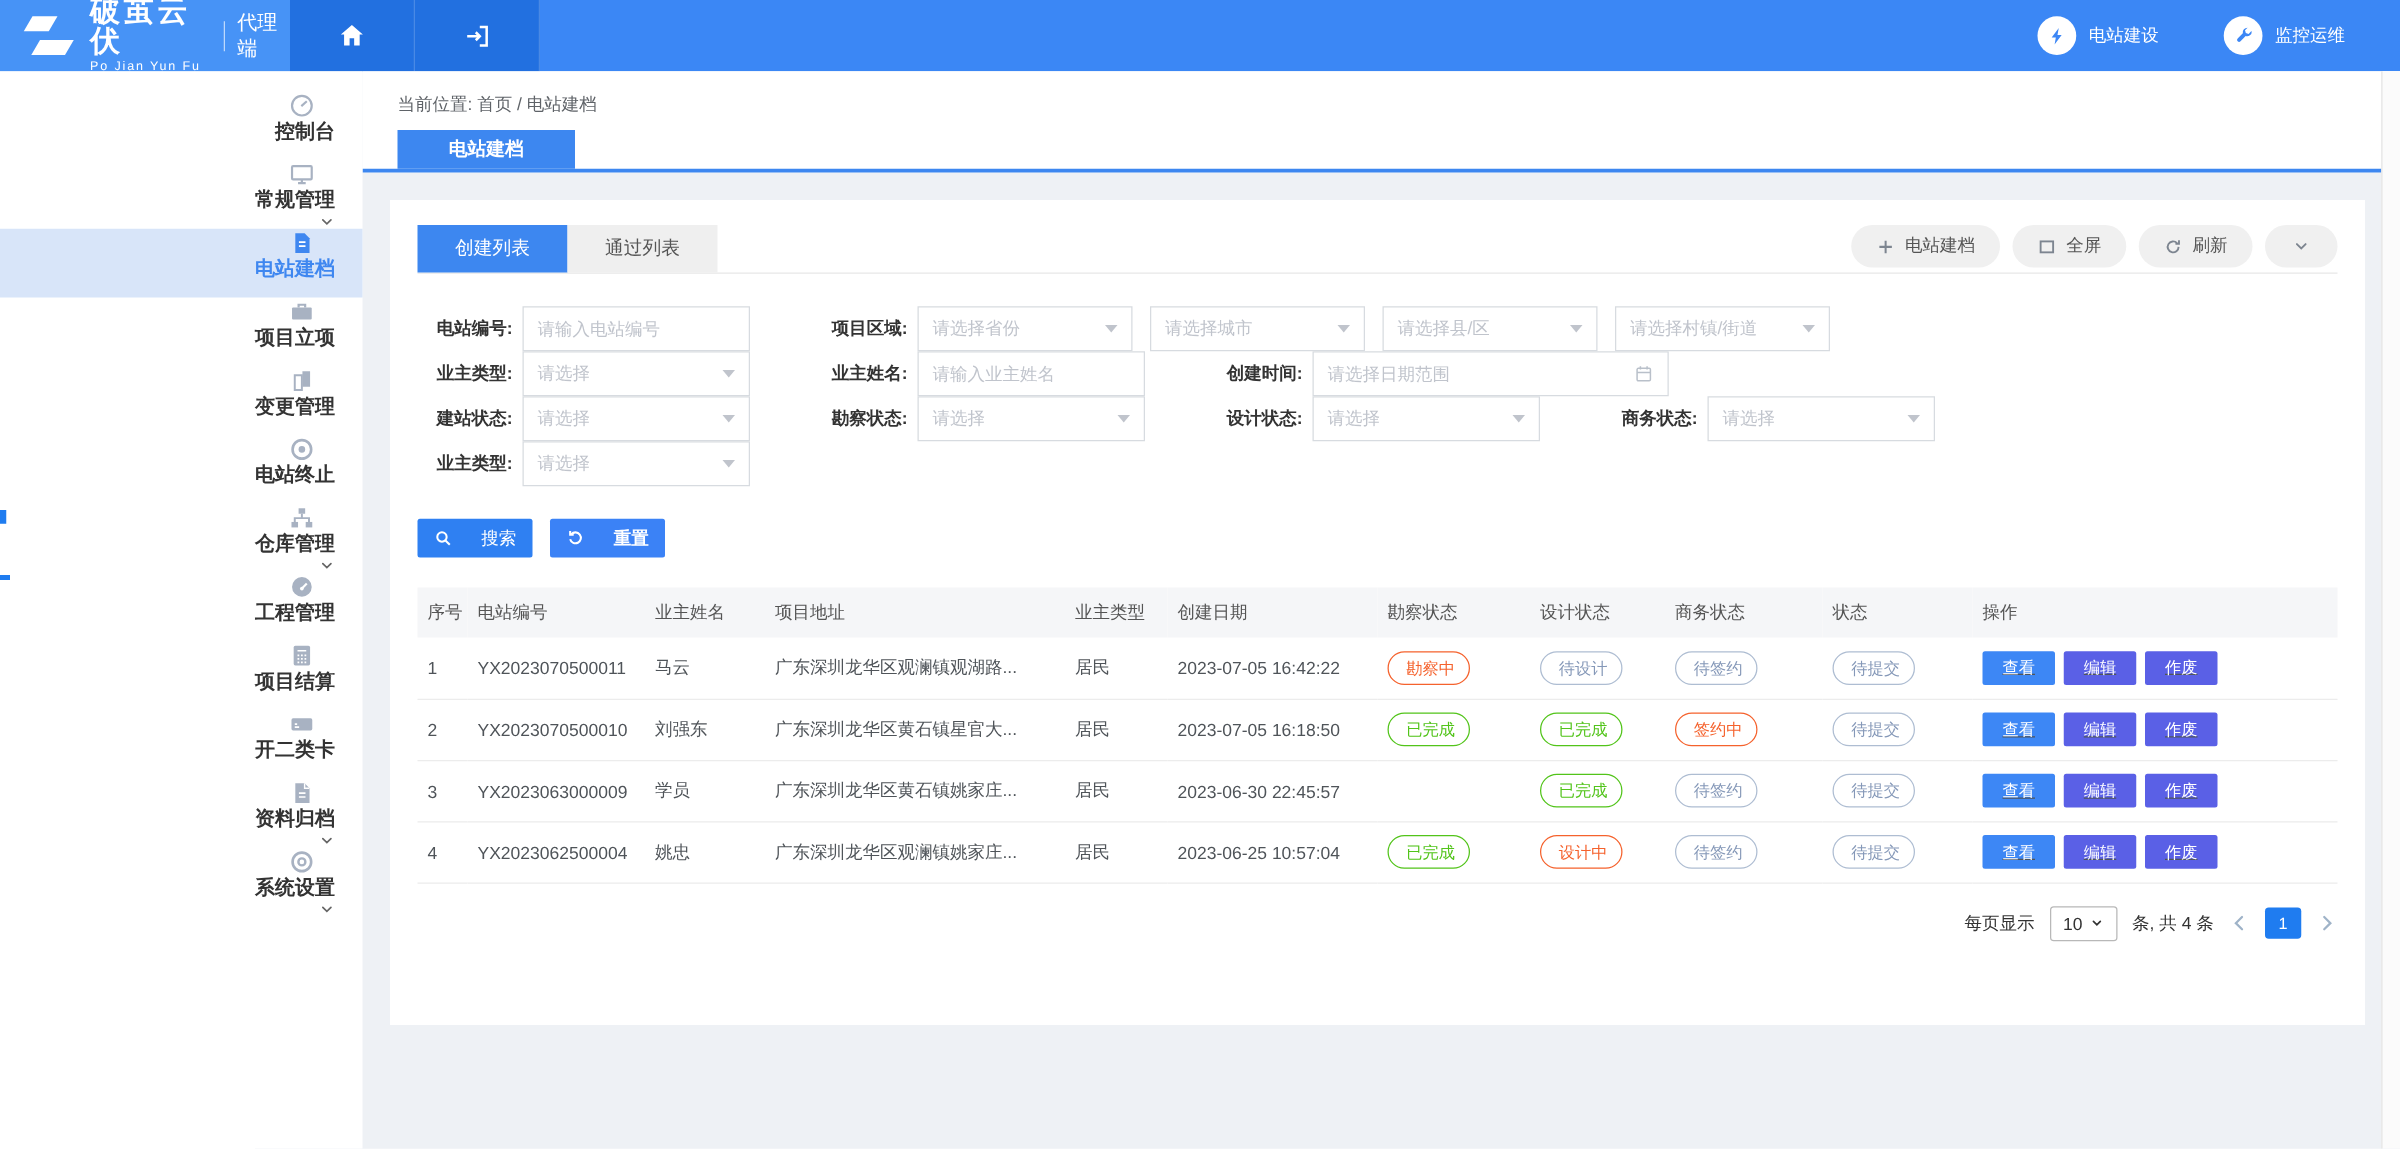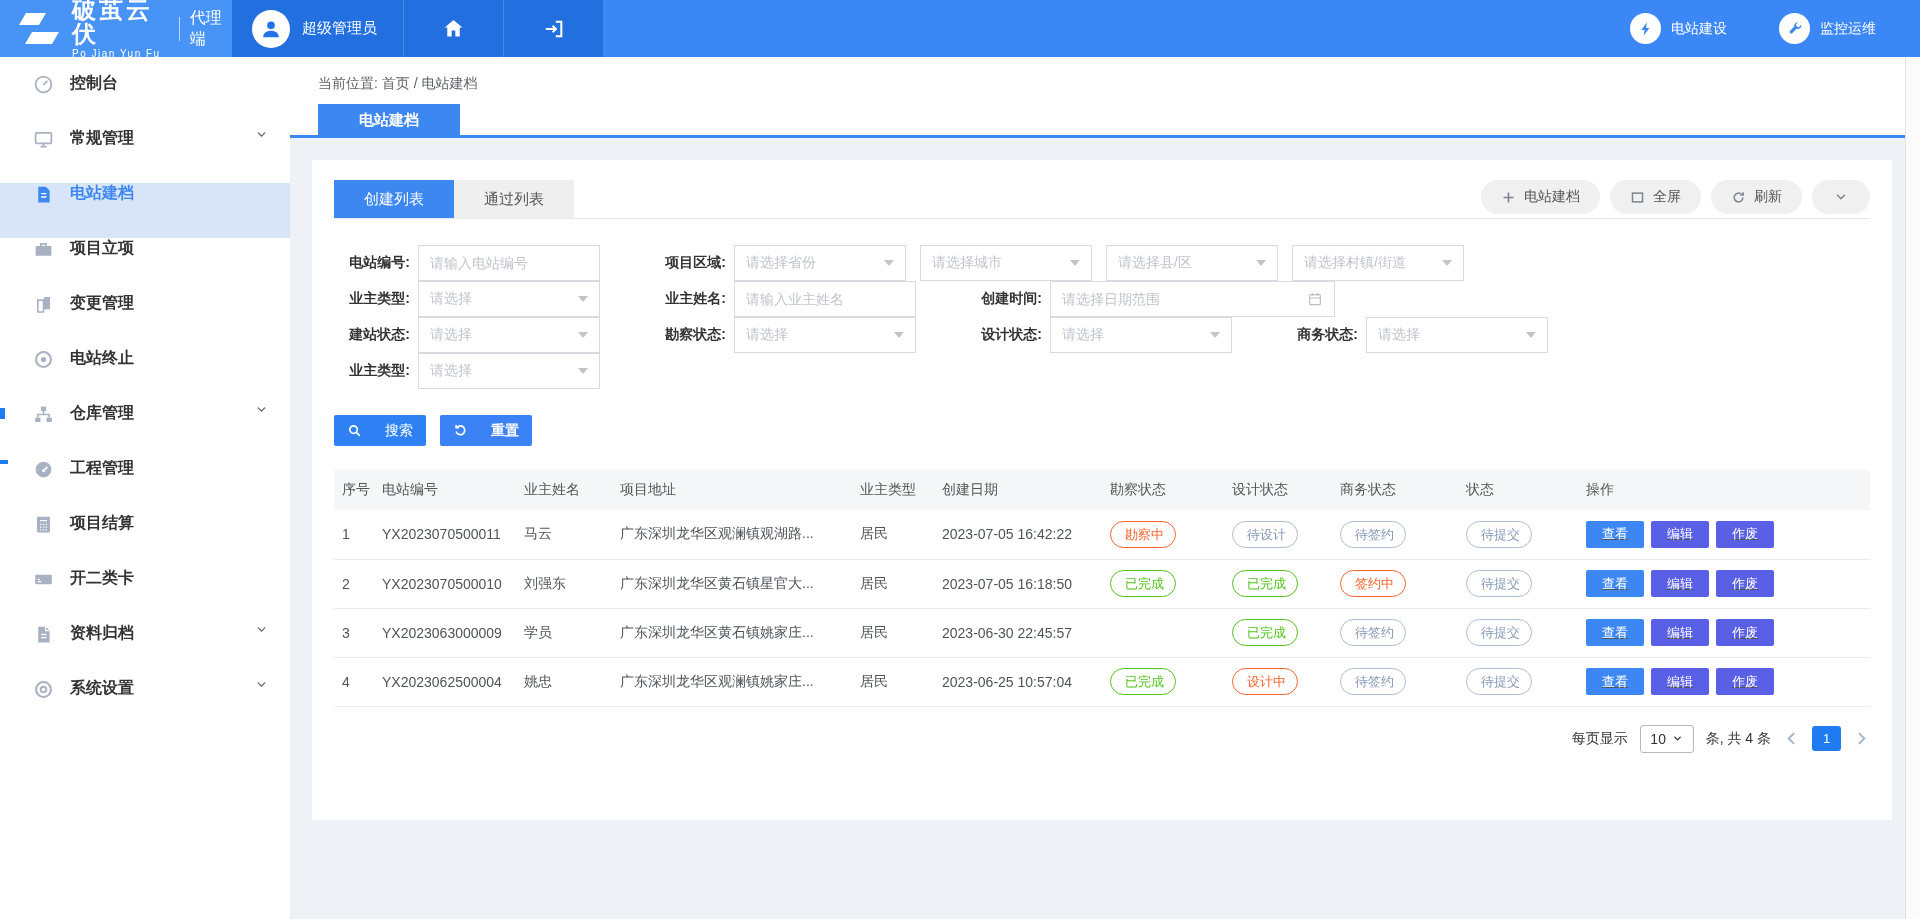--- a/index.html
+++ b/index.html
@@ -25,21 +25,21 @@
   .avatar-circle { width:38px; height:38px; border-radius:50%; background:#fff; display:flex; align-items:center; justify-content:center; }
   .user-name { font-size:15px; margin-left:12px; }
   .h-spacer { flex:1; }
   .quick { display:flex; align-items:center; gap:10px; margin-right:52px; cursor:pointer; }
   .quick:last-of-type { margin-right:44px; }
   .q-circle { width:31px; height:31px; border-radius:50%; background:#fff; display:flex; align-items:center; justify-content:center; }
   .q-label { font-size:14px; }
 
   
   .sidebar { position:absolute; left:0; top:57px; bottom:0; width:290px; background:#fff; padding-top:16px; }
-  .s-item { height:55px; display:flex; align-items:flex-start; padding:0 22px 0 32px; cursor:pointer; }
+  .s-item { height:55px; display:flex; align-items:flex-end; padding:0 22px 0 32px; cursor:pointer;flex-direction:column; }
   .s-icon { width:22px; height:22px; color:#a8b2c2; margin-right:16px; flex-shrink:0; display:flex; align-items:center; justify-content:center; }
   .s-label { font-size:16px; font-weight:bold; color:#333; }
   .s-item.active { background:#d8e5f9; }
   .s-item.active .s-icon { color:#3f87f0; }
   .s-item.active .s-label { color:#3f87f0; }
   .s-chev { margin-left:auto; color:#666; }
   .edge-mark-a { position:absolute; left:0; top:351px; width:5px; height:11px; background:#1f7cf0; }
   .edge-mark-b { position:absolute; left:0; top:403px; width:8px; height:4px; background:#1f7cf0; }
 
   
@@ -123,29 +123,20 @@
     </span>
     <span>
       <span class="logo-cn">破茧云伏</span>
       <span class="logo-en" style="display:block">Po Jian Yun Fu</span>
     </span>
     <span class="portal-sep"></span>
     <span class="portal-label">代理端</span>
   </div>
 
   <div class="user-strip">
-    <div class="seg seg-user">
-      <span class="avatar-circle">
-        <svg width="22" height="22" viewBox="0 0 24 24" fill="#2373e8">
-            <circle cx="12" cy="8" r="4.2"></circle>
-            <path d="M3.5 21c0-4.7 3.8-7 8.5-7s8.5 2.3 8.5 7z"></path>
-          </svg>
-      </span>
-      <span class="user-name">超级管理员</span>
-    </div>
     <div class="seg seg-sq">
       <span>
         <svg width="23" height="23" viewBox="0 0 24 24" fill="#fff">
             <path d="M12 3.2l9.2 7.8h-2.7v9.3h-4.6v-6.2h-3.8v6.2H5.5V11H2.8z"></path>
           </svg>
       </span>
     </div>
     <div class="seg seg-sq">
       <span>
         <svg width="22" height="22" viewBox="0 0 24 24" fill="none" stroke="#fff" stroke-width="2.2">

